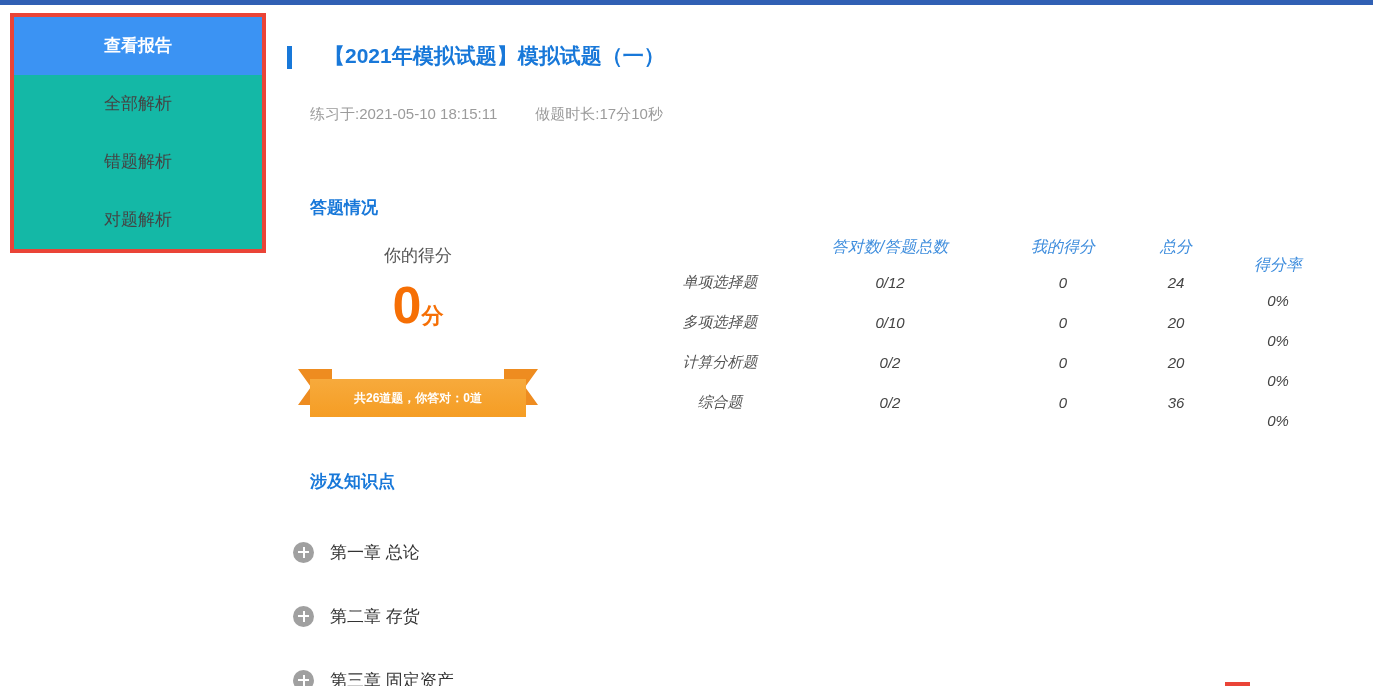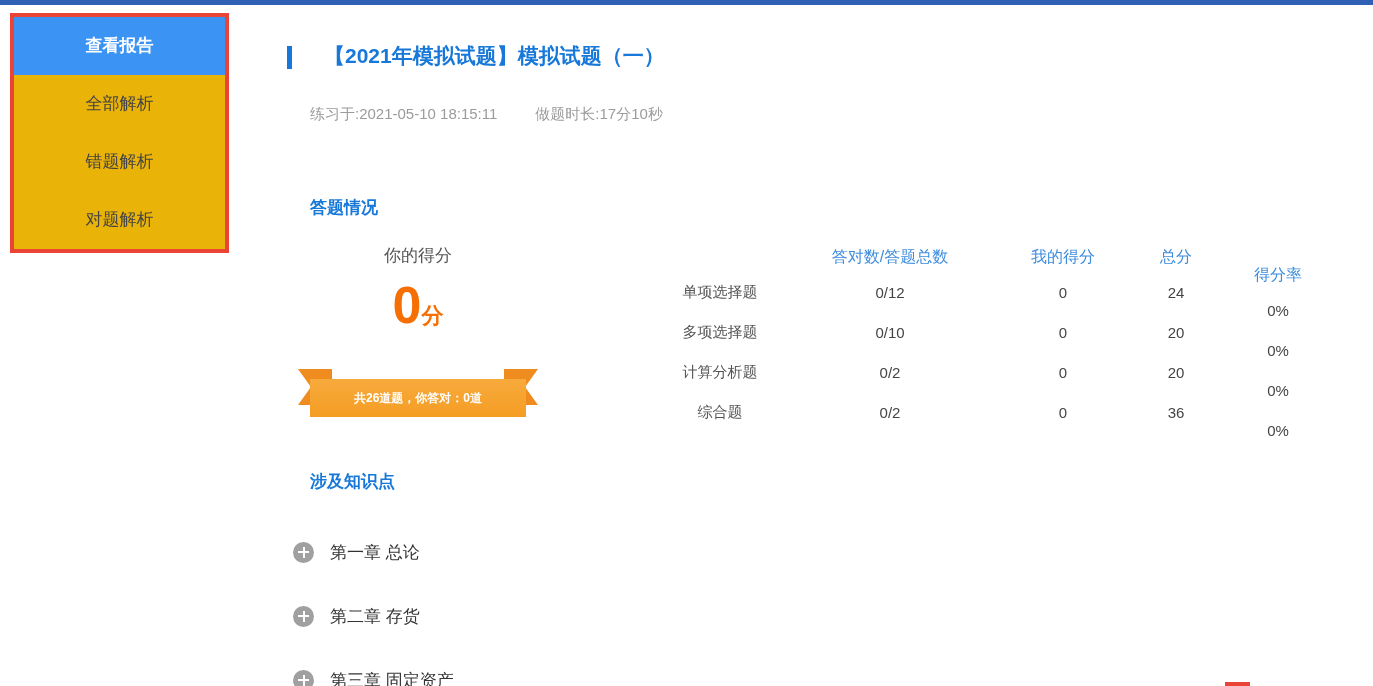--- a/index.html
+++ b/index.html
@@ -10,22 +10,22 @@
     background:#ffffff;
     font-family:"Liberation Sans","DejaVu Sans",sans-serif;
     color:#444;
   }
 
   
   .top-bar { position:absolute; left:0; top:0; width:1373px; height:5px; background:#3060b4; }
 
   
   .sidebar {
-    position:absolute; left:10px; top:13px; width:219px; height:240px;
-    background:#eab308; border:4px solid #ea4437;
+    position:absolute; left:10px; top:13px; width:256px; height:240px;
+    background:#14b8a6; border:4px solid #ea4437;
   }
   .side-item {
     height:58px; line-height:58px; text-align:center;
     font-size:17px; color:#444; cursor:pointer;
   }
   .side-item.active {
     background:#3b93f3; color:#fff; font-weight:bold;
   }
 
   
@@ -62,21 +62,21 @@
   .wing-left  { left:0;  clip-path:polygon(0 0,100% 0,100% 100%,0 100%,38% 50%); }
   .wing-right { right:0; clip-path:polygon(0 0,100% 0,62% 50%,100% 100%,0 100%); }
   .ribbon-band {
     position:absolute; left:12px; right:12px; top:6px; height:38px;
     background:linear-gradient(#f7aa3c,#f59d24);
     display:flex; align-items:center; justify-content:center;
     color:#fff; font-size:12px; font-weight:bold; white-space:nowrap;margin-top:20px;
   }
 
   
-  .score-table { position:absolute; left:640px; top:242px; width:712px; }
+  .score-table { position:absolute; left:640px; top:232px; width:712px;font-style:italic; }
   .t-head, .t-row { display:flex; align-items:center; }
   .t-head { height:30px; color:#3e8ddd; font-size:16px; }
   .t-row  { height:40px; font-size:15px; color:#444; }
   .t-row:first-of-type { margin-top:9px; }
   .cell { text-align:center; white-space:nowrap; }
   .cell.lab { width:160px; color:#555; }
   .cell.c1  { width:180px; }
   .cell.c2  { width:166px; }
   .cell.c3  { width:60px;  }
   .cell.c4  { width:144px;margin-top:36px; }

